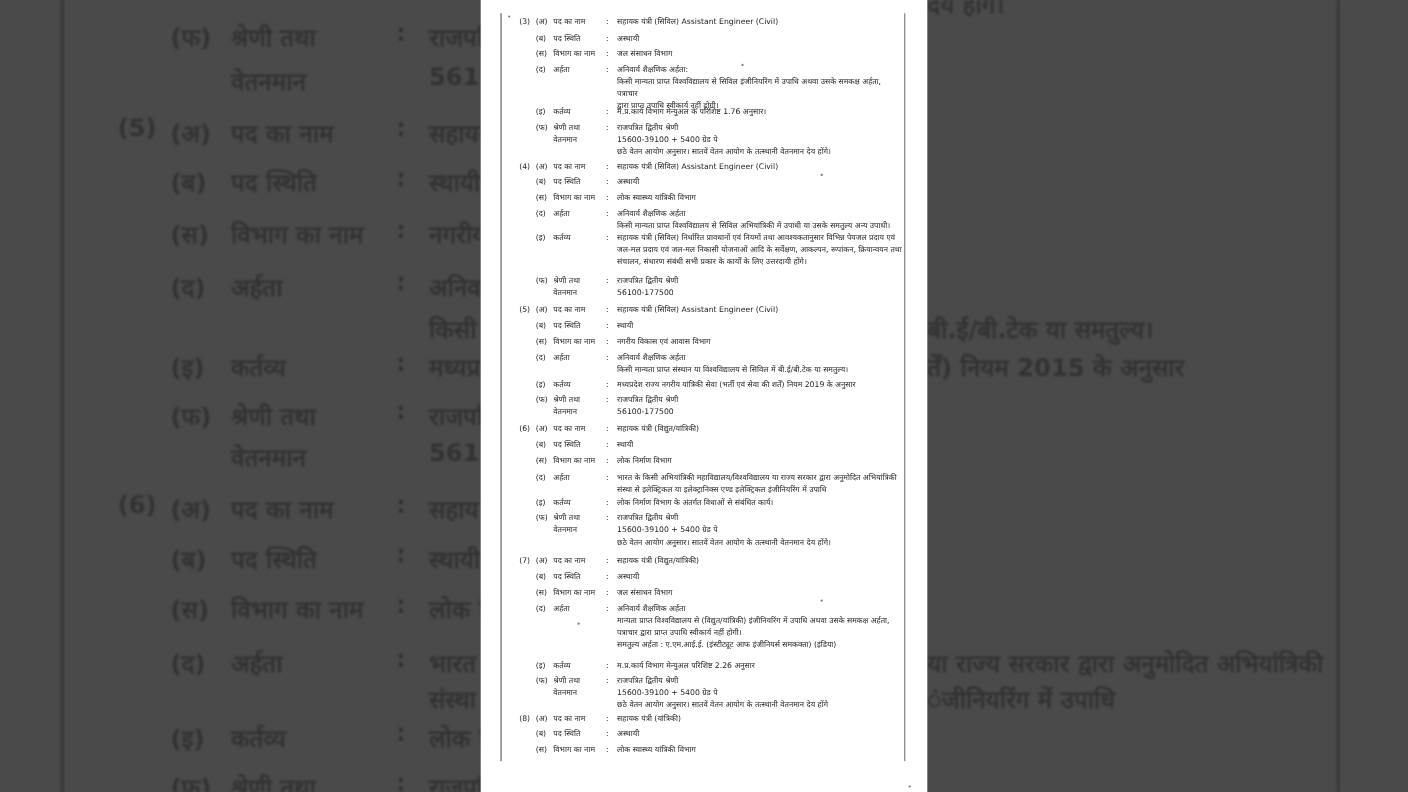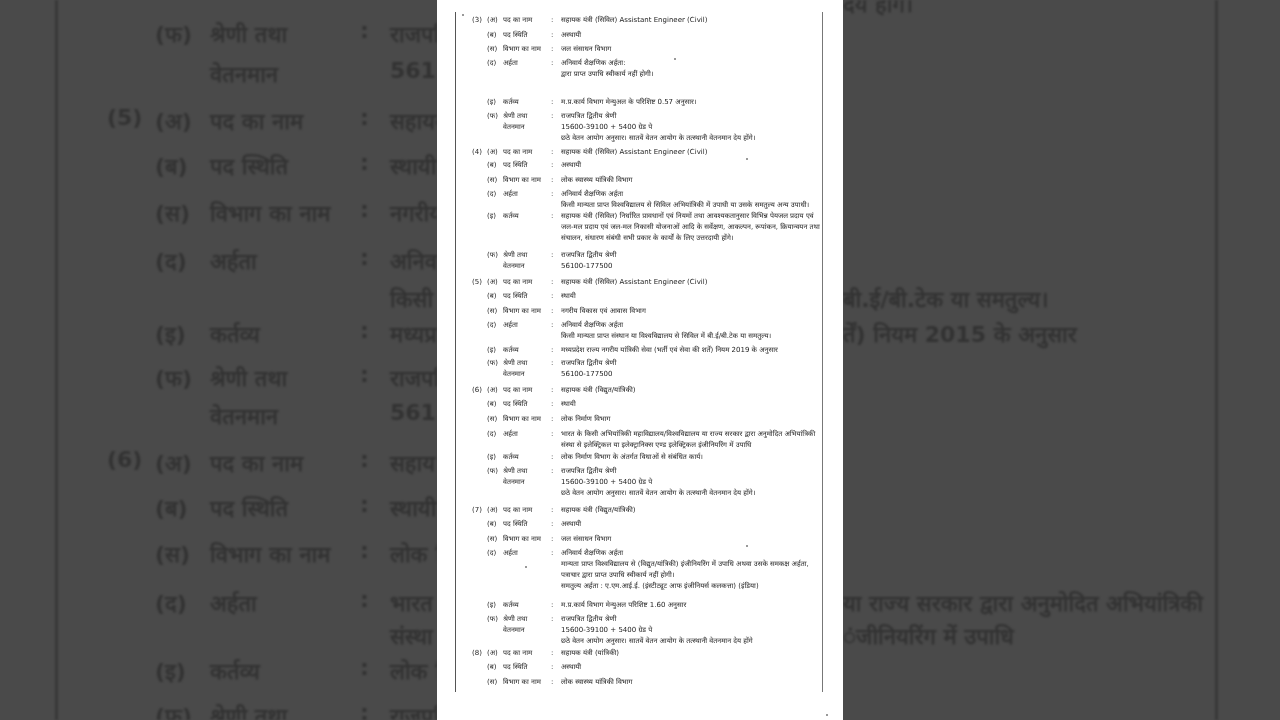--- a/index.html
+++ b/index.html
@@ -190,29 +190,30 @@
         <div class="val">
           <p>जल संसाधन विभाग</p>
         </div>
       </div>
       <div class="entry" style="top: 58px;">
         <span class="sub">(द)</span>
         <span class="lbl">अर्हता</span>
         <span class="colon">:</span>
         <div class="val">
           <p>अनिवार्य शैक्षणिक अर्हता:</p>
+          <p>किसी मान्यता प्राप्त विश्वविद्यालय से सिविल इंजीनियरिंग में उपाधि अथवा उसके समकक्ष अर्हता, पत्राचार</p>
           <p>द्वारा प्राप्त उपाधि स्वीकार्य नहीं होगी।</p>
         </div>
       </div>
       <div class="entry" style="top: 97px;">
         <span class="sub">(इ)</span>
         <span class="lbl">कर्तव्य</span>
         <span class="colon">:</span>
         <div class="val">
-          <p>म.प्र.कार्य विभाग मेन्युअल के परिशिष्ट 0.57 अनुसार।</p>
+          <p>म.प्र.कार्य विभाग मेन्युअल के परिशिष्ट 1.76 अनुसार।</p>
         </div>
       </div>
       <div class="entry" style="top: 111px;">
         <span class="sub">(फ)</span>
         <span class="lbl">श्रेणी तथा वेतनमान</span>
         <span class="colon">:</span>
         <div class="val">
           <p>राजपत्रित द्वितीय श्रेणी</p>
           <p>15600-39100 + 5400 ग्रेड पे</p>
           <p>छठे वेतन आयोग अनुसार। सातवें वेतन आयोग के तत्स्थानी वेतनमान देय होंगे।</p>
@@ -400,29 +401,29 @@
         </div>
       </div>
       <div class="entry" style="top: 548px;">
         <span class="sub">(द)</span>
         <span class="lbl">अर्हता</span>
         <span class="colon">:</span>
         <div class="val">
           <p>अनिवार्य शैक्षणिक अर्हता</p>
           <p>मान्यता प्राप्त विश्वविद्यालय से (विद्युत/यांत्रिकी) इंजीनियरिंग में उपाधि अथवा उसके समकक्ष अर्हता,</p>
           <p>पत्राचार द्वारा प्राप्त उपाधि स्वीकार्य नहीं होगी।</p>
-          <p>समतुल्य अर्हता : ए.एम.आई.ई. (इंस्टीट्यूट आफ इंजीनियर्स कलकत्ता) (इंडिया)</p>
+          <p>समतुल्य अर्हता : ए.एम.आई.ई. (इंस्टीट्यूट आफ इंजीनियर्स समकक्ता) (इंडिया)</p>
         </div>
       </div>
       <div class="entry" style="top: 600px;">
         <span class="sub">(इ)</span>
         <span class="lbl">कर्तव्य</span>
         <span class="colon">:</span>
         <div class="val">
-          <p>म.प्र.कार्य विभाग मेन्युअल परिशिष्ट 1.60 अनुसार</p>
+          <p>म.प्र.कार्य विभाग मेन्युअल परिशिष्ट 2.26 अनुसार</p>
         </div>
       </div>
       <div class="entry" style="top: 614px;">
         <span class="sub">(फ)</span>
         <span class="lbl">श्रेणी तथा वेतनमान</span>
         <span class="colon">:</span>
         <div class="val">
           <p>राजपत्रित द्वितीय श्रेणी</p>
           <p>15600-39100 + 5400 ग्रेड पे</p>
           <p>छठे वेतन आयोग अनुसार। सातवें वेतन आयोग के तत्स्थानी वेतनमान देय होंगे</p>

